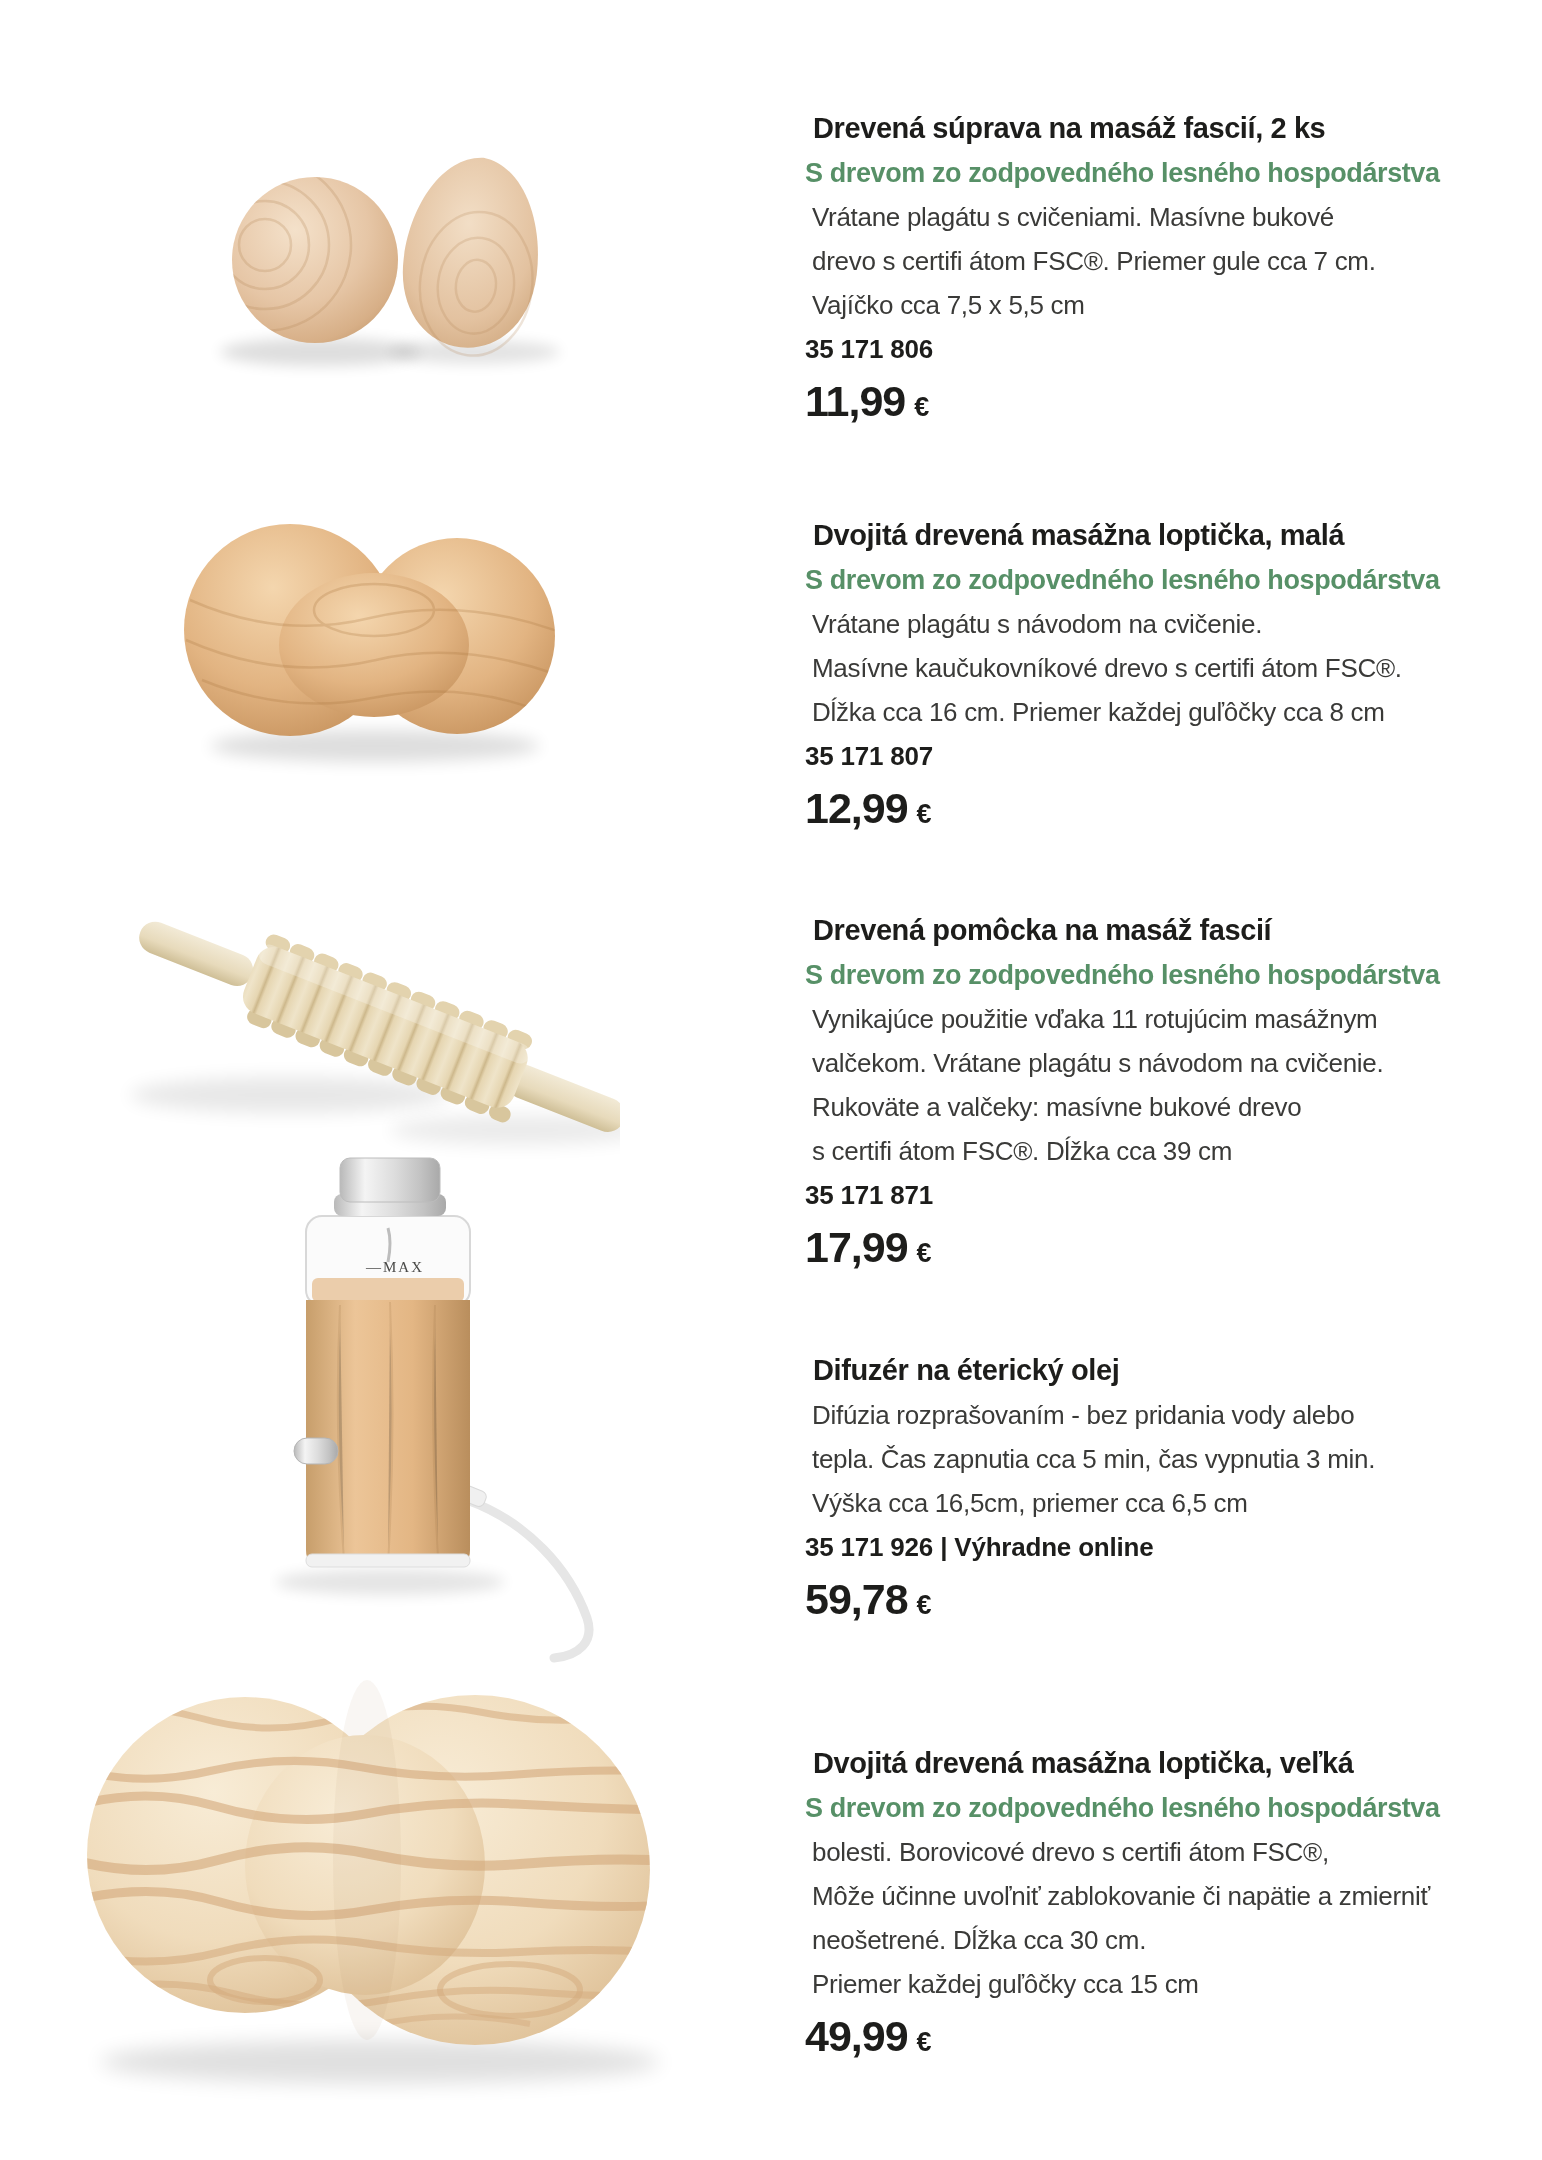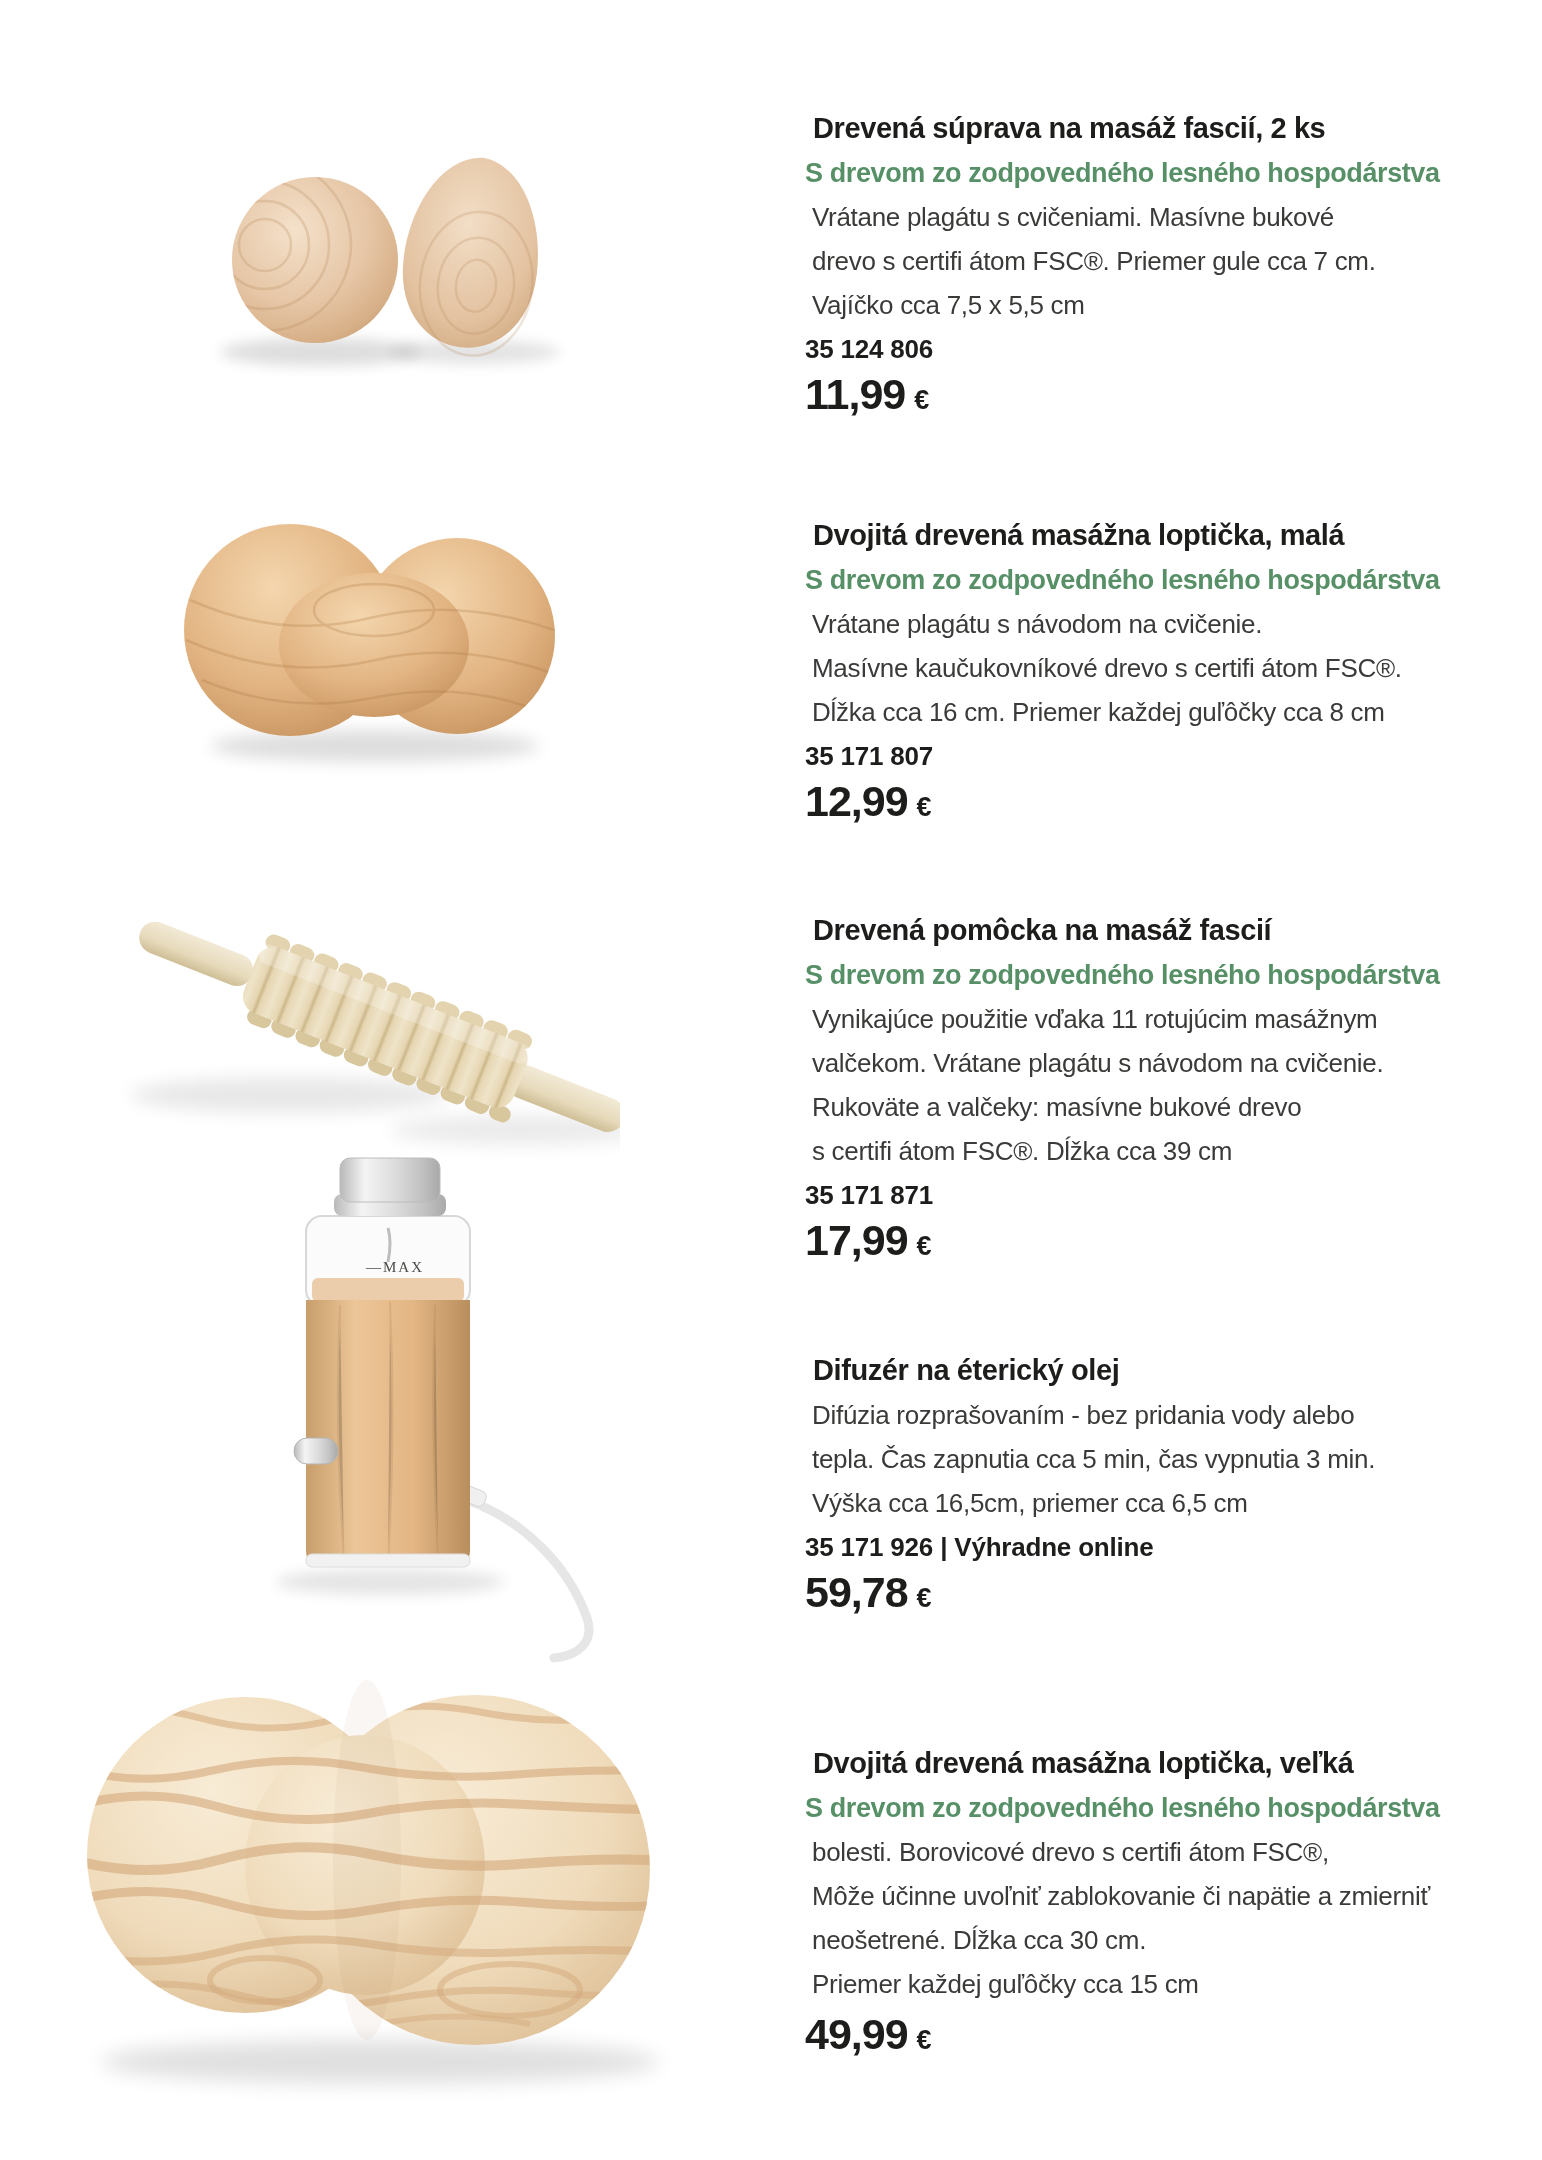--- a/index.html
+++ b/index.html
@@ -18,21 +18,21 @@
   }
   .p-desc{
     margin:7px;font-size:26px;line-height:37px;font-weight:400;color:#3a3a38;
     letter-spacing:-0.3px;
   }
   .p-art{
     margin:0;font-size:26px;line-height:37px;font-weight:700;color:#1d1d1b;
     letter-spacing:-0.2px;
   }
   .p-price{
-    margin-top:2px;color:#1d1d1b;display:flex;align-items:baseline;
+    margin-top:9px;color:#1d1d1b;display:flex;align-items:baseline;
   }
   .price-val{font-size:43px;font-weight:700;letter-spacing:-1px;}
   .price-cur{font-size:27px;font-weight:600;margin-left:9px;}
   .product-img{position:absolute;}
 </style>
 </head>
 <body>
 
 <svg class="product-img" style="left:140px;top:90px" width="440" height="290" viewBox="0 0 440 290">
   <defs>
@@ -214,21 +214,21 @@
   </g>
 </svg>
 
 <section class="product-text" style="top:102px">
   <h2 class="p-title">Drevená súprava na masáž fascií, 2 ks</h2>
   <p class="p-eco maybe-line">S drevom zo zodpovedného lesného hospodárstva</p>
   <p class="p-desc maybe-line">Vrátane plagátu s cvičeniami. Masívne bukové</p>
   <p class="p-desc maybe-line">drevo s certifi átom FSC®. Priemer gule cca 7 cm.</p>
   <p class="p-desc maybe-line">Vajíčko cca 7,5 x 5,5 cm</p>
 
-  <p class="p-art">35 124 806</p>
+  <p class="p-art">35 171 806</p>
   <div class="p-price">
     <span class="price-val">11,99</span>
     <span class="price-cur">€</span>
   </div>
 </section>
 
 <section class="product-text" style="top:509px">
   <h2 class="p-title">Dvojitá drevená masážna loptička, malá</h2>
   <p class="p-eco maybe-line">S drevom zo zodpovedného lesného hospodárstva</p>
   <p class="p-desc maybe-line">Vrátane plagátu s návodom na cvičenie.</p>

